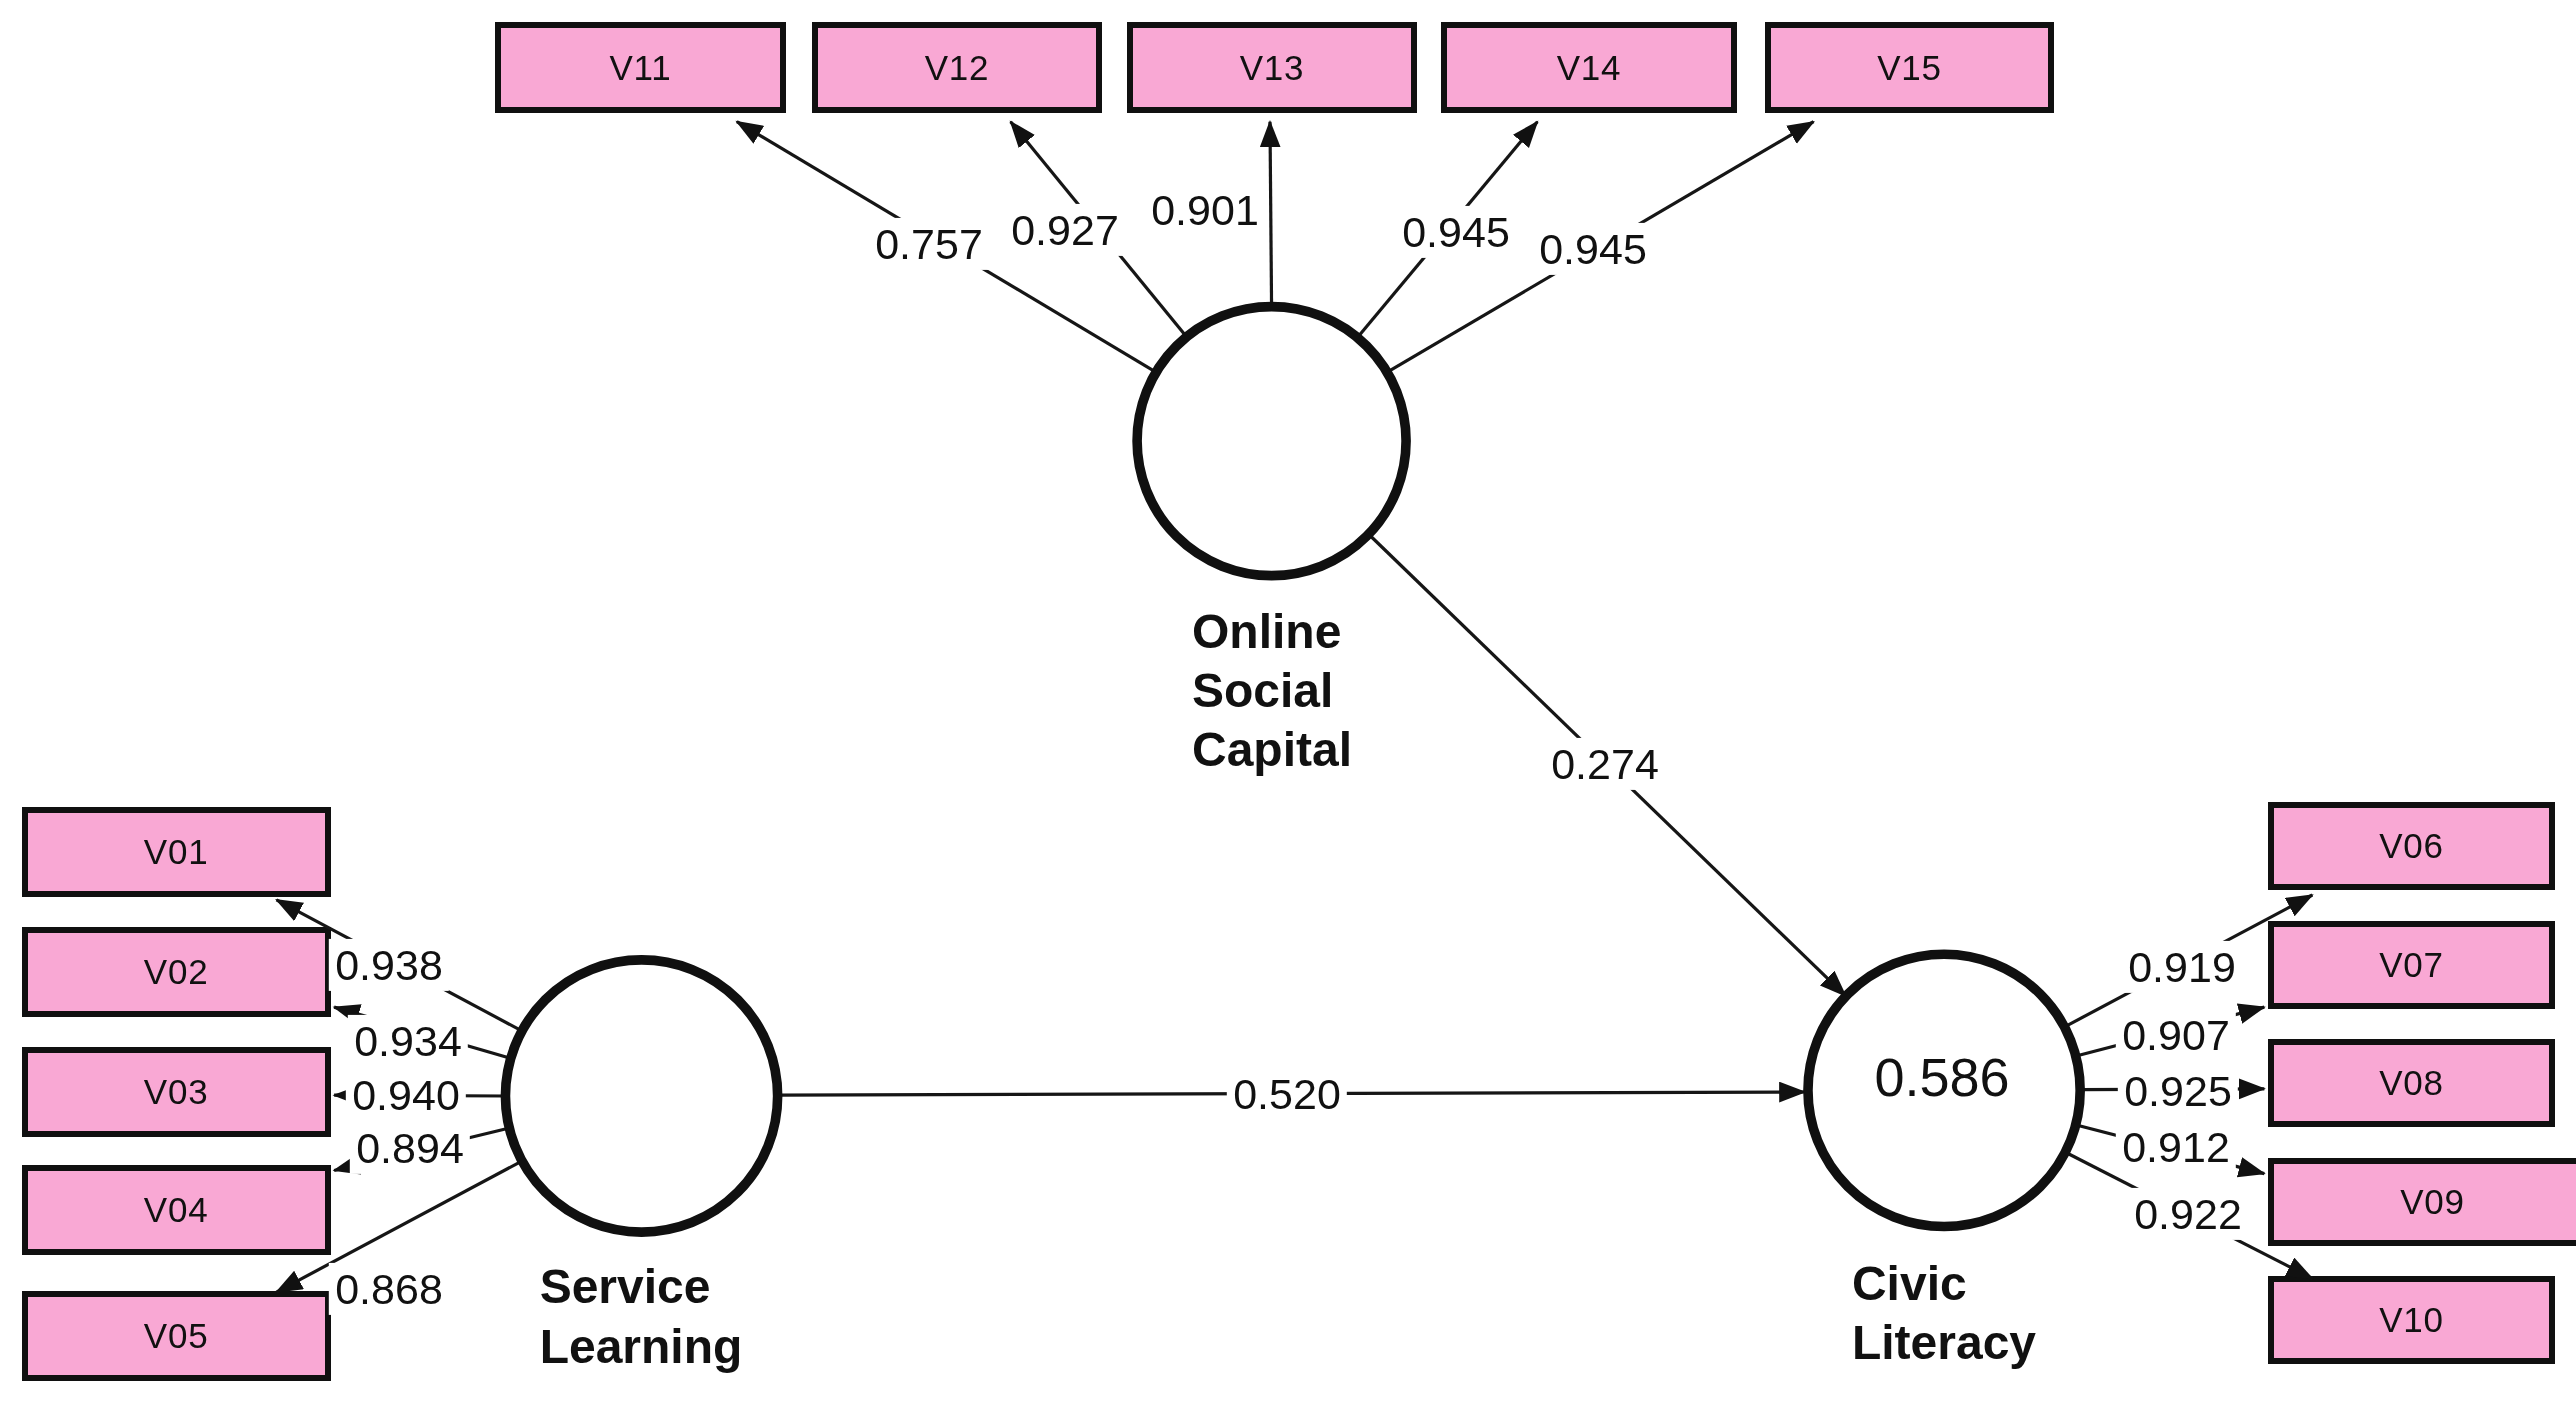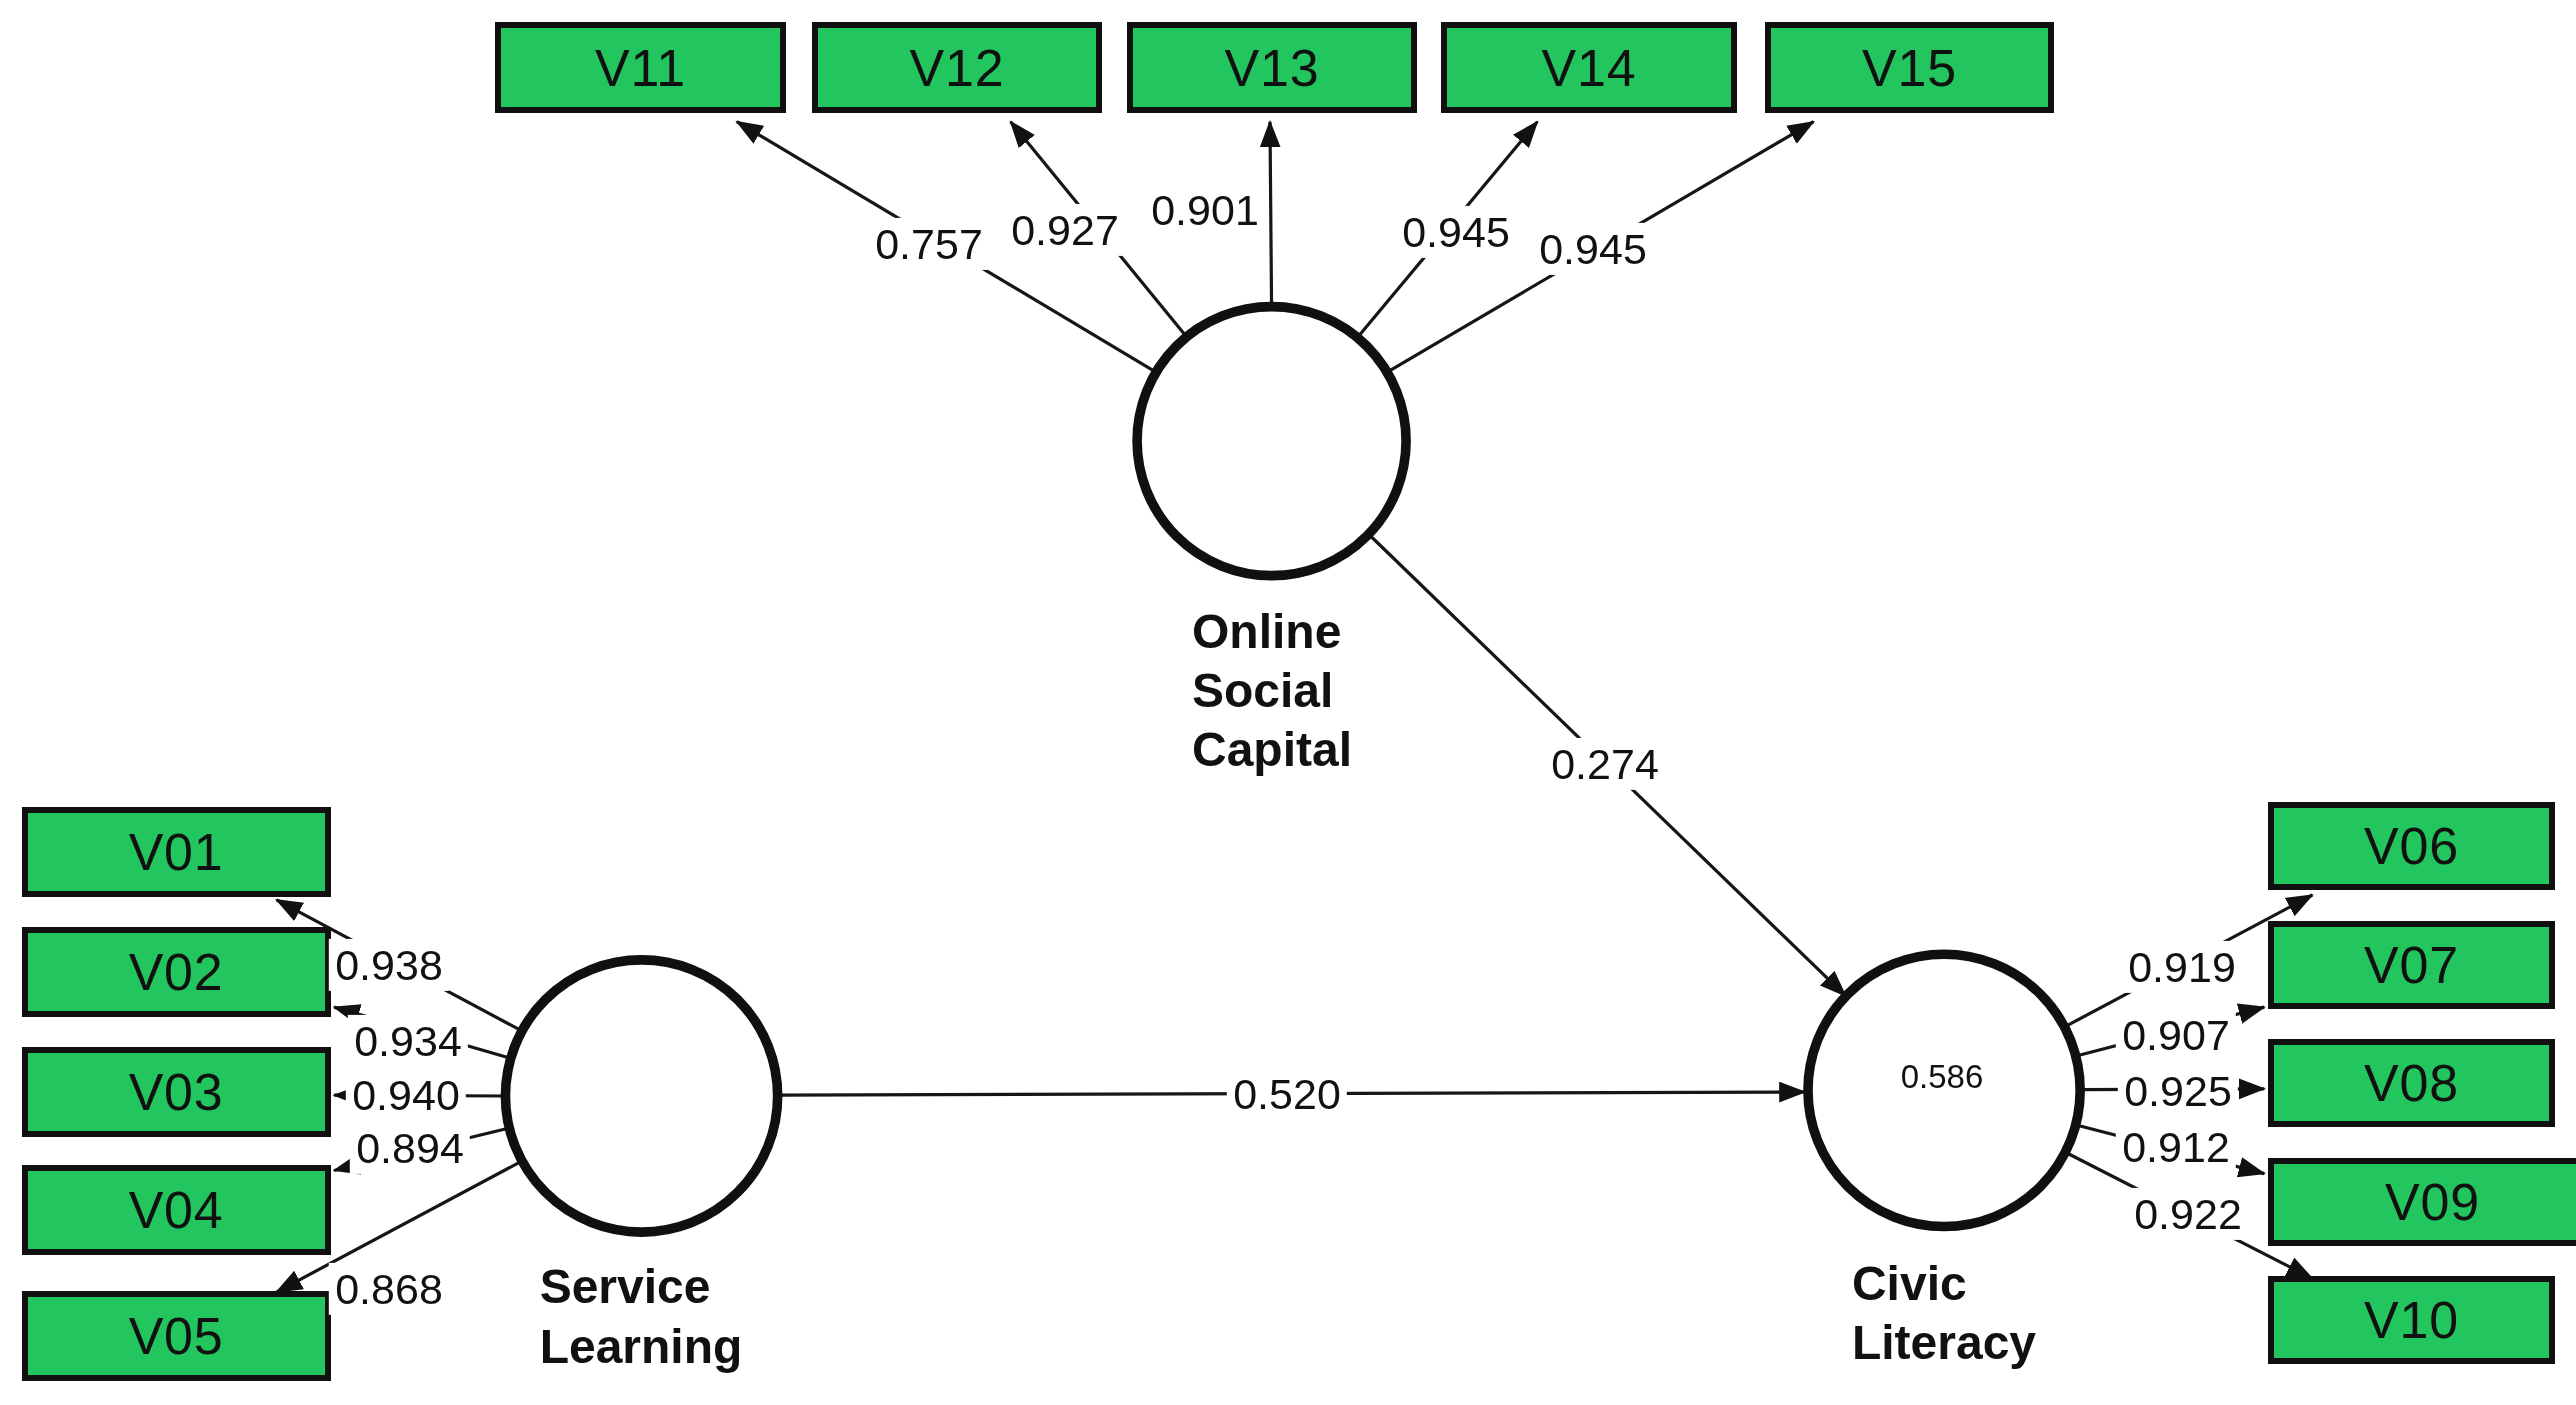--- a/index.html
+++ b/index.html
@@ -9,23 +9,23 @@
     background:#ffffff;
     font-family:"Liberation Sans", sans-serif;
     color:#111111;
     overflow:hidden;
   }
   .layer{position:absolute;left:0;top:0;width:2576px;height:1405px;}
   .ind-box{
     position:absolute;
     box-sizing:border-box;
     border:6.4px solid #101010;
-    background:#22c55e;
+    background:#f9a8d4;
     display:flex;align-items:center;justify-content:center;
-    font-size:52px;
+    font-size:35px;
     letter-spacing:0.8px;
     z-index:1;
   }
   svg.lines{z-index:2;}
   .lbl{
     position:absolute;
     transform:translate(-50%,-50%);
     white-space:nowrap;
     z-index:3;
   }
@@ -38,21 +38,21 @@
     position:absolute;
     transform:translateX(-50%);
     text-align:left;
     font-size:48px;
     font-weight:600;
     line-height:59px;
     white-space:nowrap;
     z-index:3;
   }
   .r2{
-    font-size:33px;
+    font-size:54px;
     z-index:3;
   }
 </style>
 </head>
 <body>
 
 <div class="canvas">
 
   <div class="ind-box" style="left:495px;top:22.4px;width:291px;height:91px;">
       <span>V11</span>

